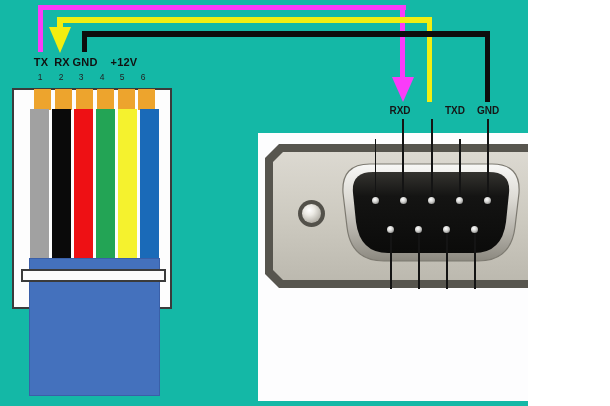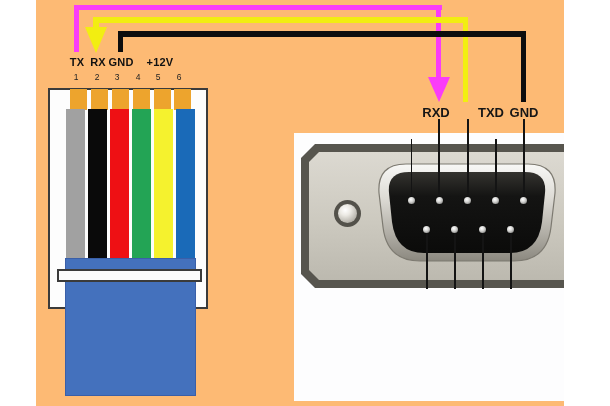--- a/index.html
+++ b/index.html
@@ -1,21 +1,21 @@
 <!DOCTYPE html>
 <html><head>
 <meta charset="utf-8">
 <style>
   html,body{margin:0;padding:0;}
   body{font-family:"Liberation Sans",sans-serif;}
-  #stage{position:relative;width:528px;height:406px;background:#fdba74;overflow:hidden;margin-left:36px;}
+  #stage{position:relative;width:528px;height:406px;background:#14b8a6;overflow:hidden;}
   .abs{position:absolute;}
   .label{position:absolute;transform:translateX(-50%);font-weight:700;font-size:11px;color:#111;white-space:nowrap;letter-spacing:.2px;}
   .pin-num{position:absolute;transform:translateX(-50%);font-weight:400;font-size:8.5px;color:#222;}
-  .db9-label{position:absolute;transform:translateX(-50%);font-weight:600;font-size:13px;color:#161616;white-space:nowrap;}
+  .db9-label{position:absolute;transform:translateX(-50%);font-weight:600;font-size:10px;color:#161616;white-space:nowrap;}
   .wire{position:absolute;top:109px;height:150px;width:19px;}
   .contact{position:absolute;top:89px;height:21px;width:17px;}
   .leader{position:absolute;width:1.5px;background:#141414;}
   .pin{position:absolute;width:7px;height:7px;border-radius:50%;
        background:radial-gradient(circle at 40% 35%, #ffffff 0%, #d6d6d4 40%, #8d8d8b 80%, #6d6d6b 100%);
        box-shadow:0 0 1px #000;}
   .seg{position:absolute;}
   .arrow-down{position:absolute;width:0;height:0;border-left:11px solid transparent;border-right:11px solid transparent;}
 </style>
 </head>

